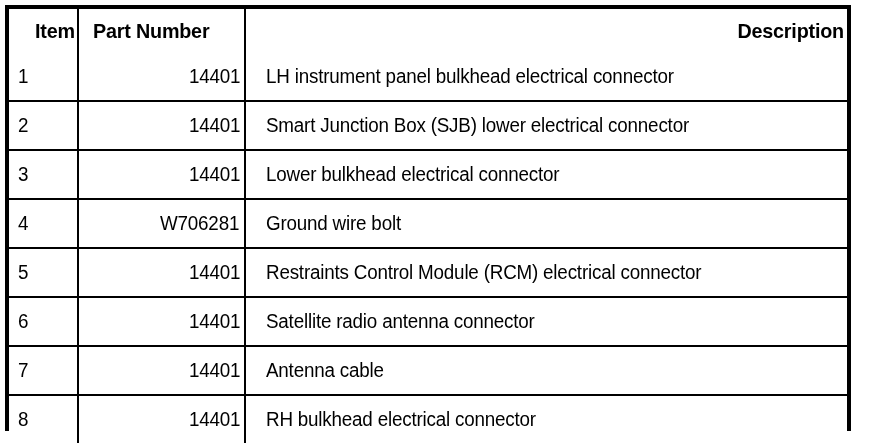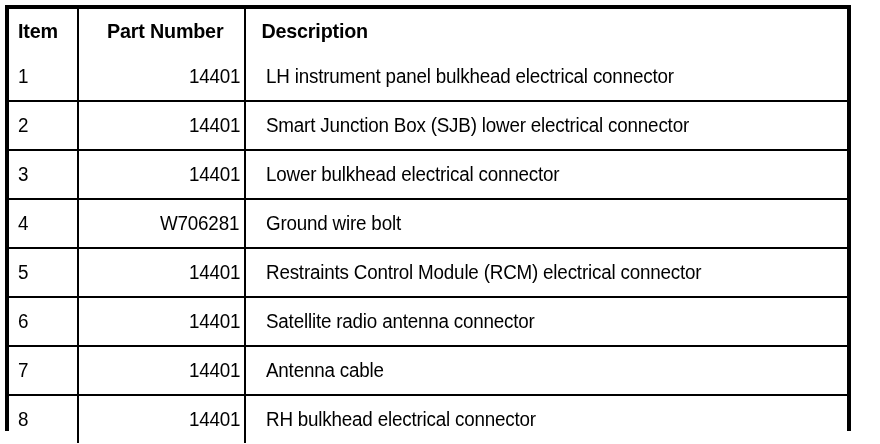--- a/index.html
+++ b/index.html
@@ -70,23 +70,23 @@
   }
 
   
   thead th {
     height: 44px;
     font-weight: bold;
     font-size: 21px;
     letter-spacing: -0.2px;
     text-align: left;
   }
-  thead th.th-item { text-align: left; padding-left: 9px; margin-top: 12px; }
-  thead th.th-part { text-align: center; padding-left: 14px; }
-  thead th.th-desc { text-align: left; padding-left: 12px; }
+  thead th.th-item { text-align: left; padding-left: 26px; margin-top: 12px; }
+  thead th.th-part { text-align: left; padding-left: 14px; }
+  thead th.th-desc { text-align: right; padding-left: 3px; }
 
   
   tbody td {
     height: 47px;
     font-weight: normal;
     font-size: 20px;
     letter-spacing: -0.2px;
   }
   tbody td.cell-item { padding-left: 9px; }
   tbody td.cell-part { padding-left: 10px; text-align: right; }

